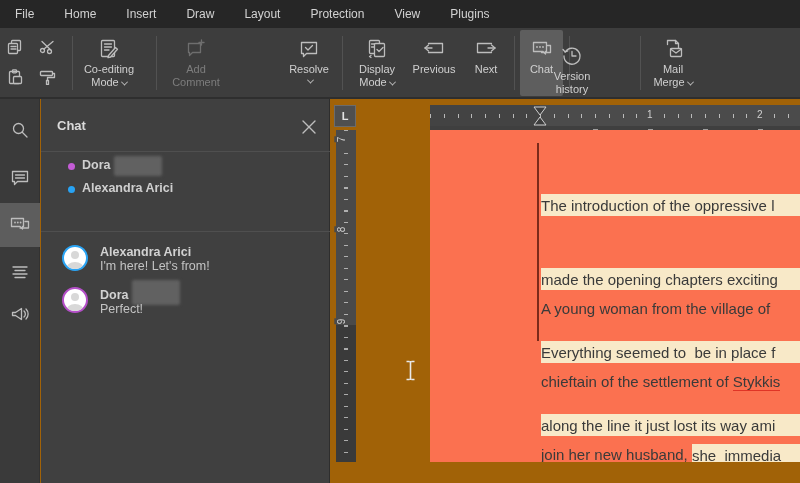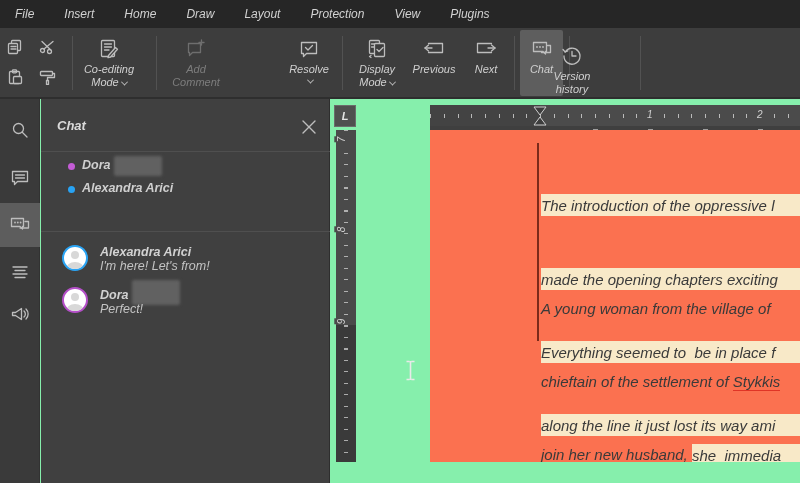--- a/index.html
+++ b/index.html
@@ -1,17 +1,17 @@
 <!DOCTYPE html>
 <html><head>
 <meta charset="utf-8">
 <style>
   html,body{margin:0;padding:0;background:#262626;}
   *{box-sizing:border-box;font-family:"Liberation Sans",sans-serif;}
-  #app{position:relative;width:800px;height:483px;overflow:hidden;background:#86efac;font-style:italic;}
+  #app{position:relative;width:800px;height:483px;overflow:hidden;background:#a16207;}
 
   
   .menubar{position:absolute;left:0;top:0;width:800px;height:28px;background:#262626;display:flex;align-items:stretch;}
   .mtab{display:flex;align-items:center;padding:0 15px;font-size:12px;color:#d2d2d2;cursor:default;white-space:nowrap;}
   .mtab.active{background:#3d3d3d;color:#f2f2f2;}
 
   
   .toolbar{position:absolute;left:0;top:28px;width:800px;height:71px;background:#3d3d3d;border-bottom:2px solid #2e2e2e;}
   .tb-sep{position:absolute;top:8px;width:1px;height:54px;background:#525252;}
   .tbbtn{position:absolute;top:2px;height:66px;display:flex;flex-direction:column;align-items:center;justify-content:flex-start;border-radius:2px;color:#d0d0d0;}
@@ -65,22 +65,22 @@
   .ibeam{position:absolute;left:404px;top:360px;}
   .marker{position:absolute;left:533px;top:106px;}
 </style>
 </head>
 <body>
 
 <div id="app">
 
   <div class="menubar">
     <div class="mtab">File</div>
+    <div class="mtab">Home</div>
     <div class="mtab">Insert</div>
-    <div class="mtab">Home</div>
     <div class="mtab">Draw</div>
     <div class="mtab">Layout</div>
     <div class="mtab">Protection</div>
     <div class="mtab">View</div>
     <div class="mtab">Plugins</div>
   </div>
 
   <div class="toolbar">
 
     <div class="smallbtn" style="left:4px;top:8px;">
@@ -221,20 +221,32 @@
             <path d="M2 4.5 L4.2 7 L6.8 5.8"></path>
             <path d="M11 6.5 v4.5 h4"></path>
           </svg>
         </div>
       <div class="lbl"><span>Version</span><br>
         <span>history</span></div>
     </div>
 
     <div class="tb-sep" style="left:640px;"></div>
 
+    <div class="tbbtn" style="left:646px;width:54px;">
+      <div class="ic">
+          <svg class="icn" width="22" height="22" viewBox="0 0 22 22">
+            <path d="M5.5 6.5 v-4 h8 l3 3 v6"></path>
+            <path d="M13.5 2.5 v3 h3"></path>
+            <rect x="8.5" y="10.5" width="11" height="8" rx="1" fill="#3d3d3d"></rect>
+            <path d="M8.5 11 l5.5 4 l5.5 -4"></path>
+          </svg>
+        </div>
+      <div class="lbl"><span>Mail</span><br>
+        <span>Merge</span><span class="chev"></span></div>
+    </div>
   </div>
 
   <div class="sidebar">
     <div class="sbit" style="top:10px;">
       <svg class="icn" width="18" height="18" viewBox="0 0 18 18">
           <circle cx="7.5" cy="7.5" r="5"></circle>
           <line x1="11.5" y1="11.5" x2="16" y2="16"></line>
         </svg>
     </div>
     <div class="sbit" style="top:58px;">

